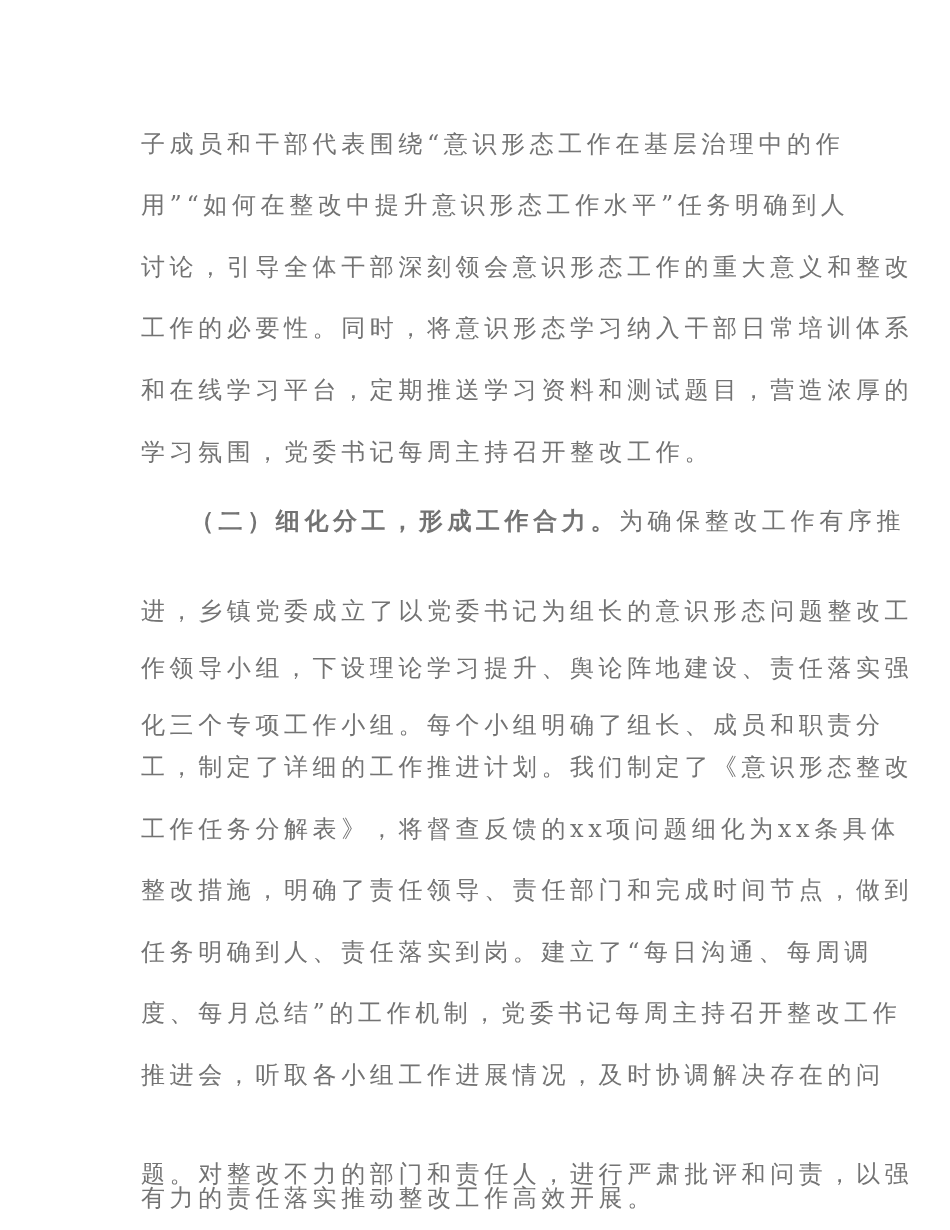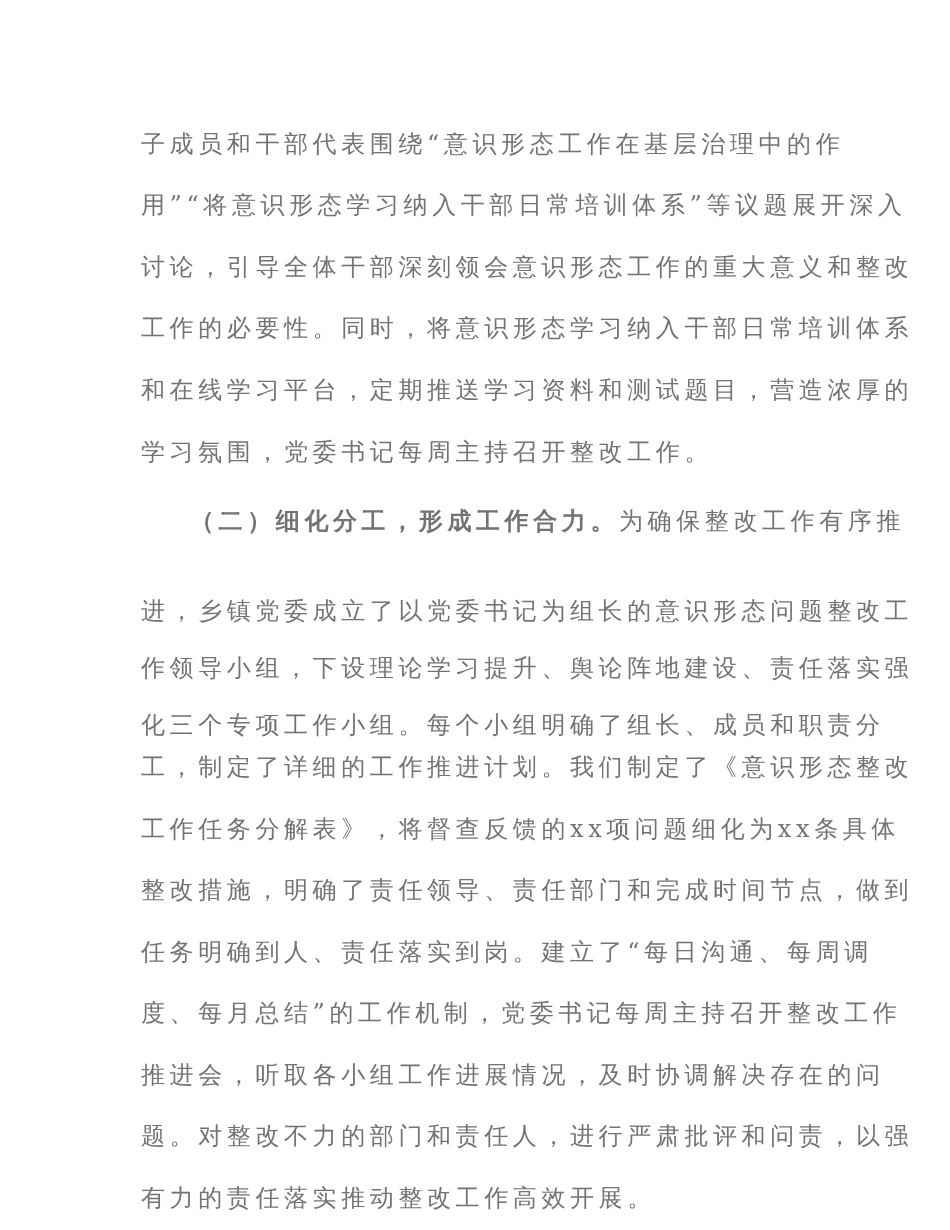--- a/index.html
+++ b/index.html
@@ -47,35 +47,35 @@
     font-family: Liberation Mono, monospace;
   }
 </style>
 </head>
 <body>
 
 <div class="page">
 
   <div>
     <div class="line" style="top:128px;">子成员和干部代表围绕“意识形态工作在基层治理中的作</div>
-    <div class="line" style="top:189px;">用”“将意识形态学习纳入干部日常培训体系”等议题展开深入</div>
+    <div class="line" style="top:189px;">用”“如何在整改中提升意识形态工作水平”任务明确到人</div>
     <div class="line" style="top:251px;">讨论，引导全体干部深刻领会意识形态工作的重大意义和整改</div>
     <div class="line" style="top:312px;">工作的必要性。同时，将意识形态学习纳入干部日常培训体系</div>
     <div class="line" style="top:374px;">和在线学习平台，定期推送学习资料和测试题目，营造浓厚的</div>
     <div class="line last" style="top:436px;">学习氛围，党委书记每周主持召开整改工作。</div>
   </div>
 
   <div>
     <div class="line indent" style="top:505px;"><span class="bold">（二）细化分工，形成工作合力。</span><span>为确保整改工作有序推</span></div>
     <div class="line" style="top:547px;margin-top:48px;">进，乡镇党委成立了以党委书记为组长的意识形态问题整改工</div>
     <div class="line" style="top:652px;">作领导小组，下设理论学习提升、舆论阵地建设、责任落实强</div>
     <div class="line" style="top:709px;font-family:Liberation Serif, serif;">化三个专项工作小组。每个小组明确了组长、成员和职责分</div>
     <div class="line" style="top:751px;">工，制定了详细的工作推进计划。我们制定了《意识形态整改</div>
     <div class="line" style="top:813px;">工作任务分解表》，将督查反馈的xx项问题细化为xx条具体</div>
     <div class="line" style="top:874px;">整改措施，明确了责任领导、责任部门和完成时间节点，做到</div>
     <div class="line" style="top:936px;">任务明确到人、责任落实到岗。建立了“每日沟通、每周调</div>
     <div class="line" style="top:997px;">度、每月总结”的工作机制，党委书记每周主持召开整改工作</div>
     <div class="line" style="top:1059px;">推进会，听取各小组工作进展情况，及时协调解决存在的问</div>
-    <div class="line" style="top:1120px;">题。对整改不力的部门和责任人，进行严肃批评和问责，以强</div>
+    <div class="line" style="top:1160px;font-family:Liberation Mono, monospace;">题。对整改不力的部门和责任人，进行严肃批评和问责，以强</div>
     <div class="line last" style="top:1182px;">有力的责任落实推动整改工作高效开展。</div>
   </div>
 
 </div>
 
 </body></html>

